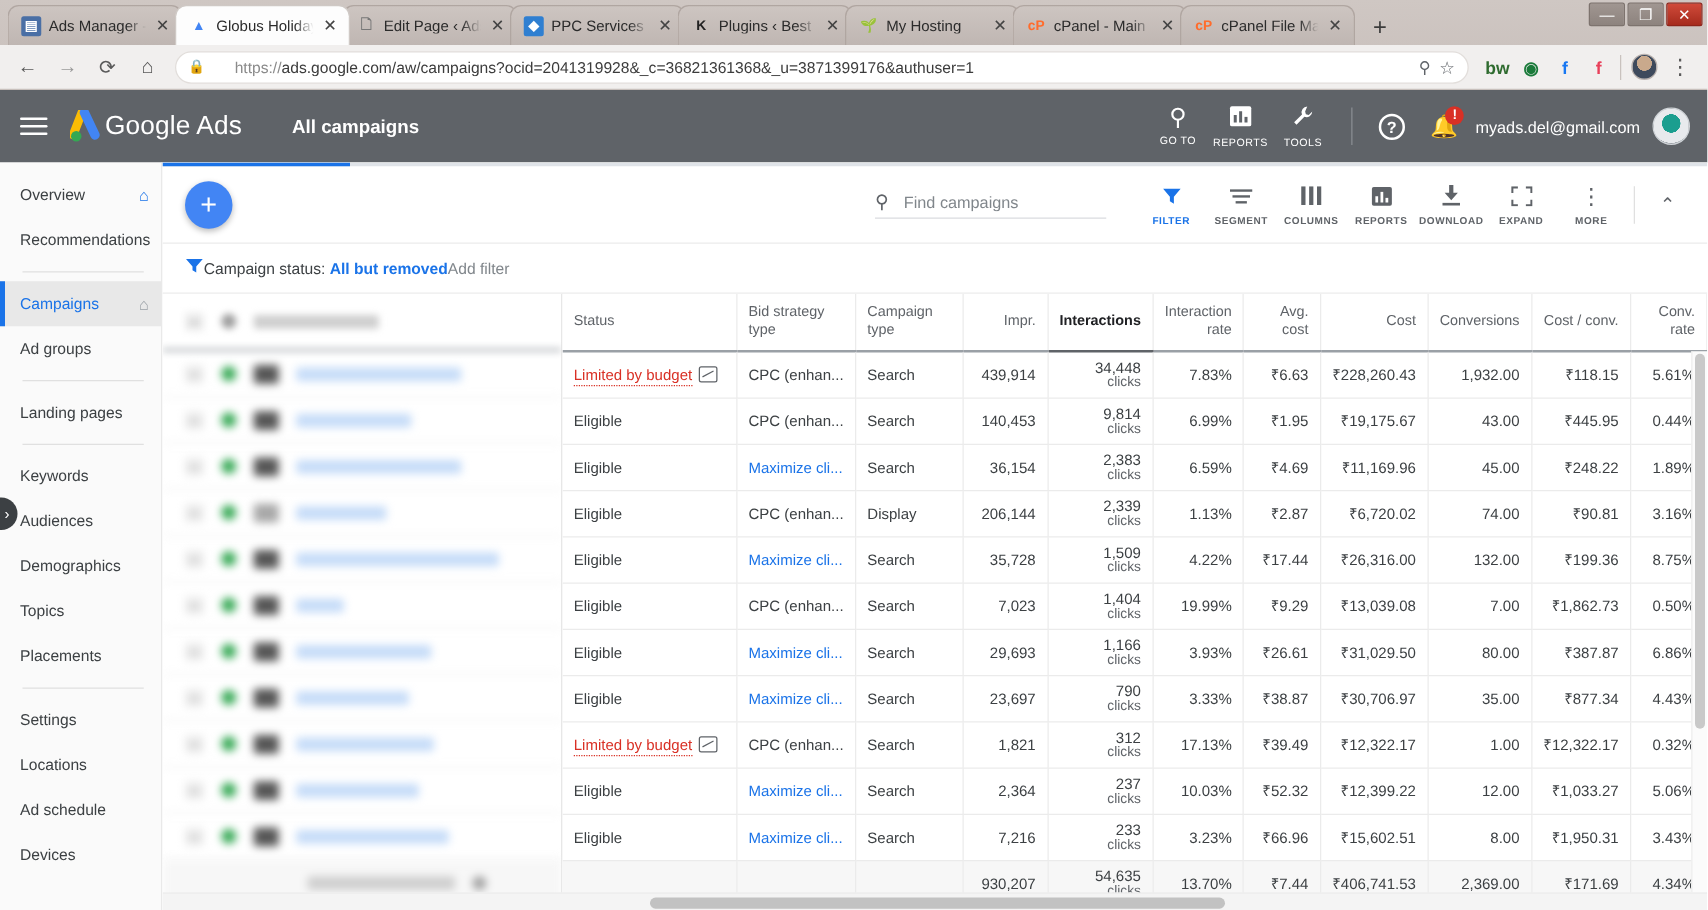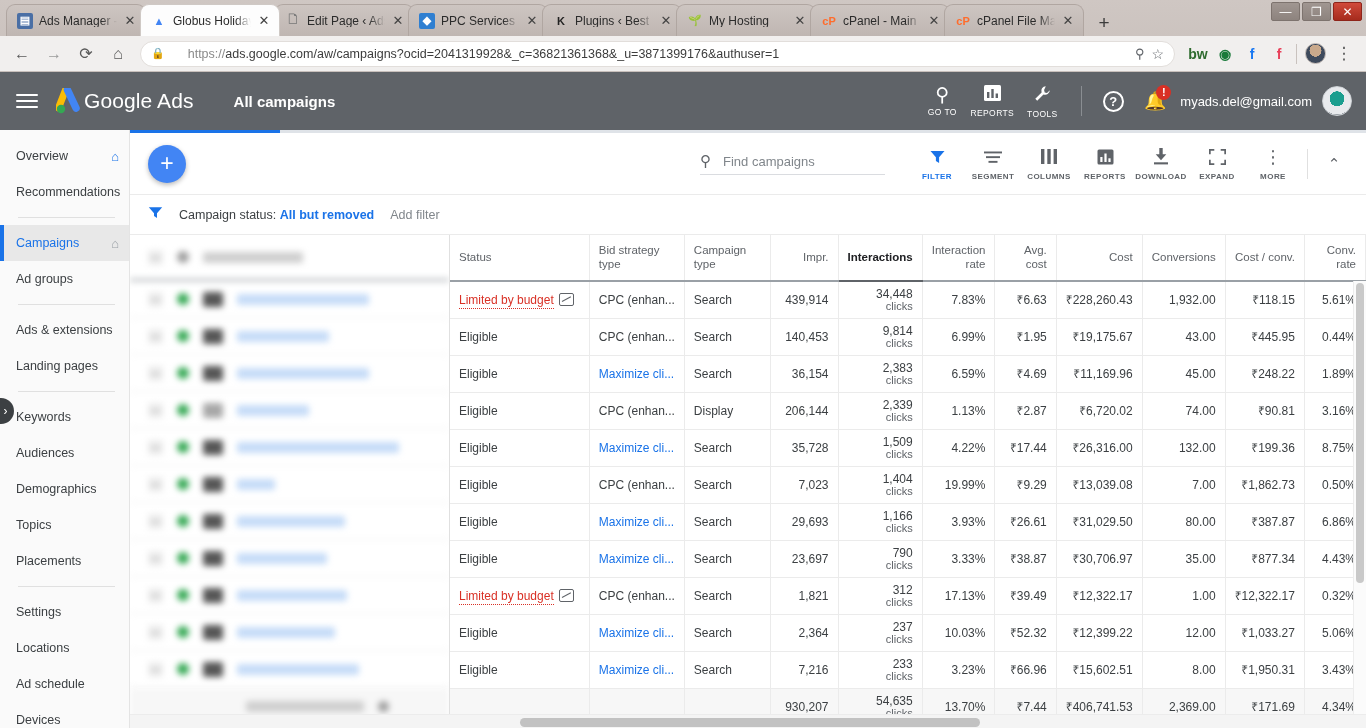--- a/index.html
+++ b/index.html
@@ -279,21 +279,21 @@
   .tb-btn .tbg { height: 20px; display:flex; align-items:center; font-size: 17px; }
   .tb-btn .tbl { font-size: 8px; letter-spacing: .45px; font-weight: bold; }
   .tb-btn.accent { color: #1a73e8; }
   .tb-vsep { width:1px; height:30px; background:#e0e0e0; margin: 0 8px 0 6px; }
   .chev-up { width: 36px; text-align:center; color:#5f6368; font-size: 15px; }
 
   .filterbar {
     height: 40px;
     display:flex; align-items:center;
     padding: 0 18px;
-    gap: 16px;
+    gap: 0;
     border-bottom: 1px solid #ebebeb;
     font-size: 12.5px;
   }
   .funnel { color: #1a73e8; font-size: 14px; }
   .filter-chip { color: #3c4043; }
   .filter-chip b { color: #1a73e8; }
   .add-filter { color: #80868b; }
 
   
   .table-area { flex: 1; display: flex; overflow: hidden; position: relative; }
@@ -534,23 +534,20 @@
       <div class="nav-sep"></div>
       <div class="nav-item active">
         <span class="nav-label">Campaigns</span>
         <span class="home-ic">⌂</span>
       </div>
       <div class="nav-item">
         <span class="nav-label">Ad groups</span>
       </div>
       <div class="nav-sep"></div>
       <div class="nav-item">
-        <span class="nav-label">Ads &amp; extensions</span>
-      </div>
-      <div class="nav-item">
         <span class="nav-label">Landing pages</span>
       </div>
       <div class="nav-sep"></div>
       <div class="nav-item">
         <span class="nav-label">Keywords</span>
       </div>
       <div class="nav-item">
         <span class="nav-label">Audiences</span>
       </div>
       <div class="nav-item">

